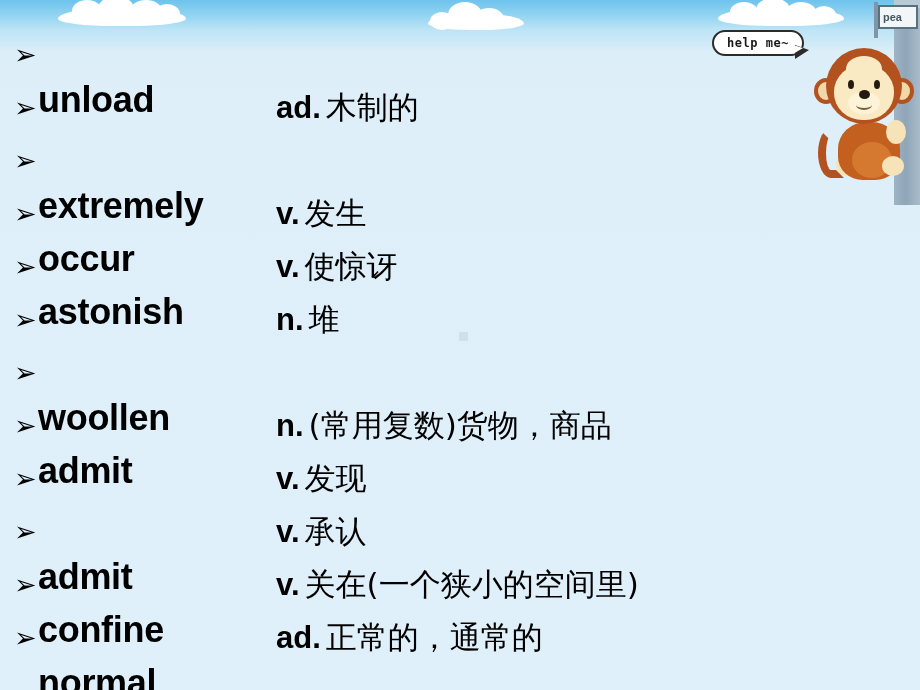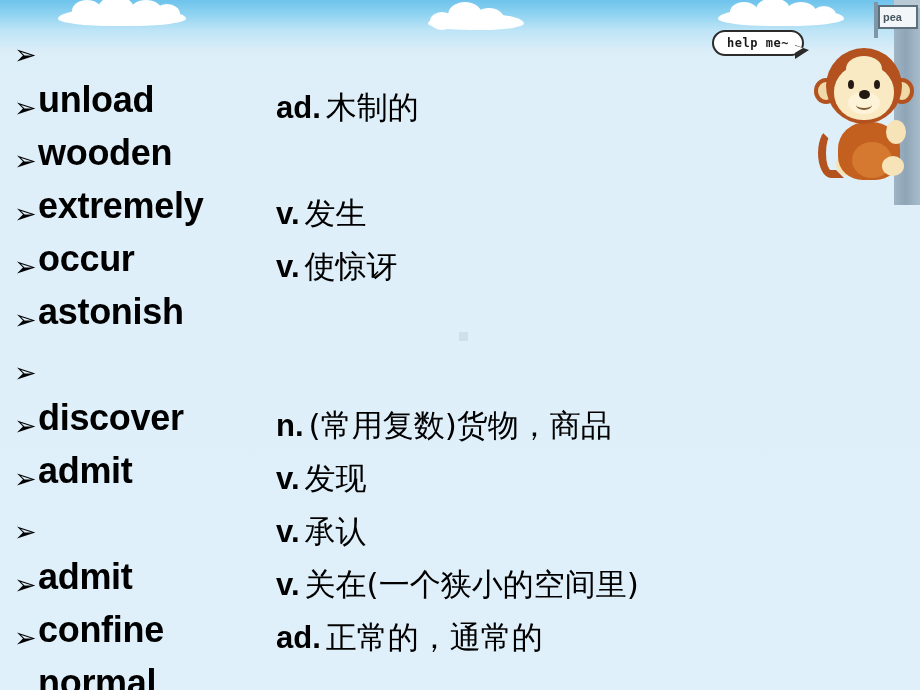--- a/index.html
+++ b/index.html
@@ -378,21 +378,20 @@
 
   <div id="word-list">
 
     <div class="word-row">
       <span class="bullet">➢</span>
       <span class="term">unload</span>
     </div>
 
     <div class="word-row">
       <span class="bullet">➢</span>
-      <span class="term">wooden</span>
       <span class="gloss"><span class="pos">ad.</span><span class="meaning">木制的</span></span>
     </div>
 
     <div class="word-row">
       <span class="bullet">➢</span>
       <span class="term">extremely</span>
     </div>
 
     <div class="word-row">
       <span class="bullet">➢</span>
@@ -401,25 +400,26 @@
     </div>
 
     <div class="word-row">
       <span class="bullet">➢</span>
       <span class="term">astonish</span>
       <span class="gloss"><span class="pos">v.</span><span class="meaning">使惊讶</span></span>
     </div>
 
     <div class="word-row">
       <span class="bullet">➢</span>
-    </div>
-
-    <div class="word-row">
-      <span class="bullet">➢</span>
-      <span class="term">discover</span>
+      <span class="gloss"><span class="pos">n.</span><span class="meaning">堆</span></span>
+    </div>
+
+    <div class="word-row">
+      <span class="bullet">➢</span>
+      <span class="term">woollen</span>
     </div>
 
     <div class="word-row">
       <span class="bullet">➢</span>
       <span class="term">admit</span>
       <span class="gloss"><span class="pos">n.</span><span class="meaning">(常用复数)货物，商品</span></span>
     </div>
 
     <div class="word-row">
       <span class="bullet">➢</span>

